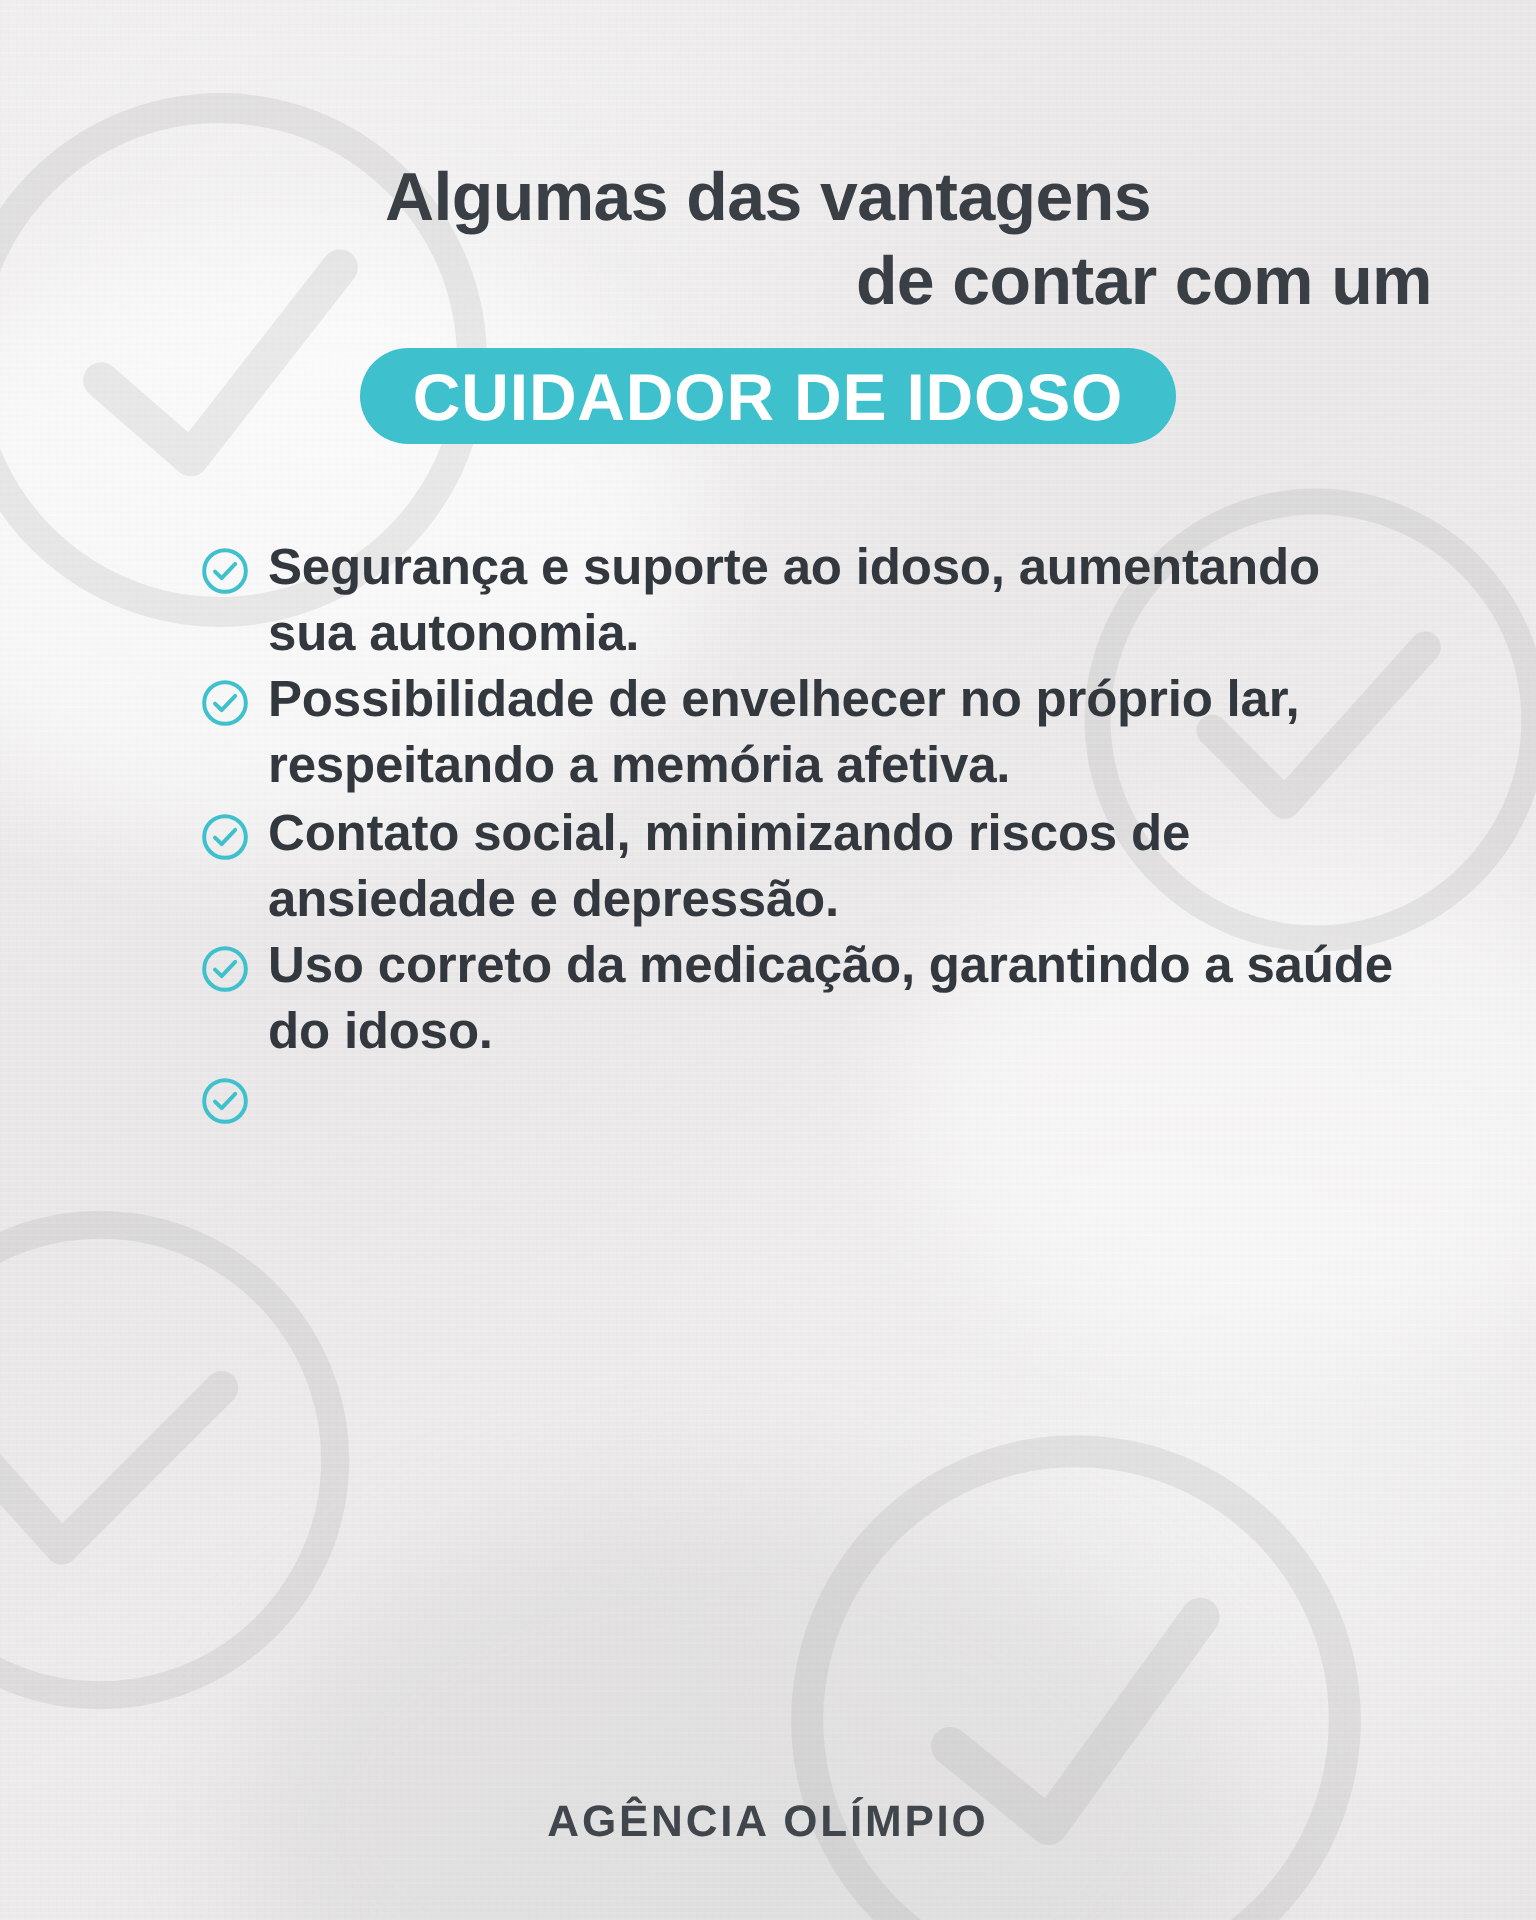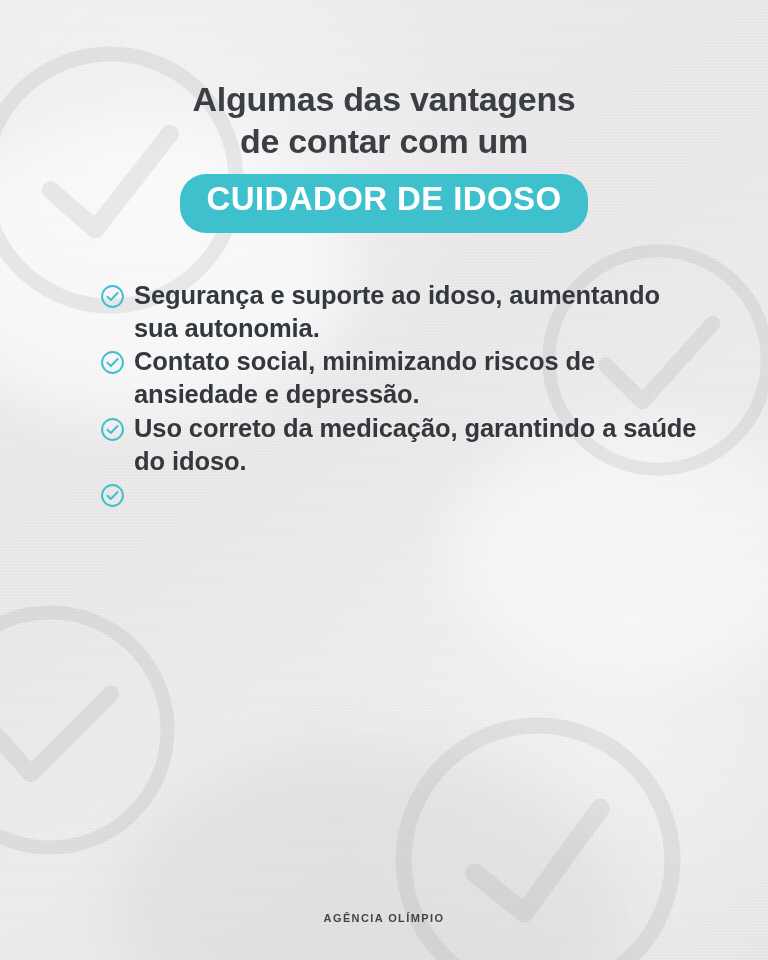--- a/index.html
+++ b/index.html
@@ -69,35 +69,35 @@
   }
 
   .headline {
     text-align: center;
     color: #3a3f45;
     font-weight: 800;
     font-size: 34px;
     line-height: 1.24;
     letter-spacing: -0.3px;
   }
-  .headline .l2 { display: block; }
+  .headline .l2 { display: block; text-align: right; }
 
   .highlight-wrap {
     display: flex;
     justify-content: center;
     margin-top: 12px;
   }
   .highlight {
     display: inline-block;
     background: #3ec1cd;
     color: #ffffff;
     font-weight: 800;
     font-size: 33px;
     letter-spacing: 0.4px;
-    padding: 8px 26px 16px 26px;
+    padding: 8px 26px 5px 26px;
     border-radius: 26px;
     line-height: 1.05;
     white-space: nowrap;
   }
 
   .list {
     margin-top: 46px;
     padding: 0 8px 0 48px;
     display: flex;
     flex-direction: column;
@@ -123,21 +123,21 @@
     line-height: 1.30;
     letter-spacing: -0.1px;
   }
 
   .footer {
     margin-top: auto;
     text-align: center;
     padding-bottom: 36px;
     color: #41464c;
     font-weight: 700;
-    font-size: 11px;
+    font-size: 22px;
     letter-spacing: 1.4px;
   }
 </style>
 </head>
 <body>
 
 <div class="poster">
   <div class="grain"></div>
   <div class="smudge s1"></div>
   <div class="smudge s2"></div>
@@ -184,20 +184,29 @@
       <div class="item">
         <span class="check">
           <svg width="25" height="25" viewBox="0 0 24 24" aria-hidden="true">
             <circle cx="12" cy="12" r="10" fill="none" stroke="#3ec1cd" stroke-width="1.9"></circle>
             <path d="M7.2 12.3 L10.4 15.4 L16.9 8.6" fill="none" stroke="#3ec1cd" stroke-width="1.9" stroke-linecap="round" stroke-linejoin="round"></path>
           </svg>
         </span>
         <span class="item-text">Segurança e suporte ao idoso, aumentando sua autonomia.</span>
       </div>
 
+      <div class="item">
+        <span class="check">
+          <svg width="25" height="25" viewBox="0 0 24 24" aria-hidden="true">
+            <circle cx="12" cy="12" r="10" fill="none" stroke="#3ec1cd" stroke-width="1.9"></circle>
+            <path d="M7.2 12.3 L10.4 15.4 L16.9 8.6" fill="none" stroke="#3ec1cd" stroke-width="1.9" stroke-linecap="round" stroke-linejoin="round"></path>
+          </svg>
+        </span>
+        <span class="item-text">Possibilidade de envelhecer no próprio lar, respeitando a memória afetiva.</span>
+      </div>
 
 
       <div class="item">
         <span class="check">
           <svg width="25" height="25" viewBox="0 0 24 24" aria-hidden="true">
             <circle cx="12" cy="12" r="10" fill="none" stroke="#3ec1cd" stroke-width="1.9"></circle>
             <path d="M7.2 12.3 L10.4 15.4 L16.9 8.6" fill="none" stroke="#3ec1cd" stroke-width="1.9" stroke-linecap="round" stroke-linejoin="round"></path>
           </svg>
         </span>
         <span class="item-text">Contato social, minimizando riscos de ansiedade e depressão.</span>

